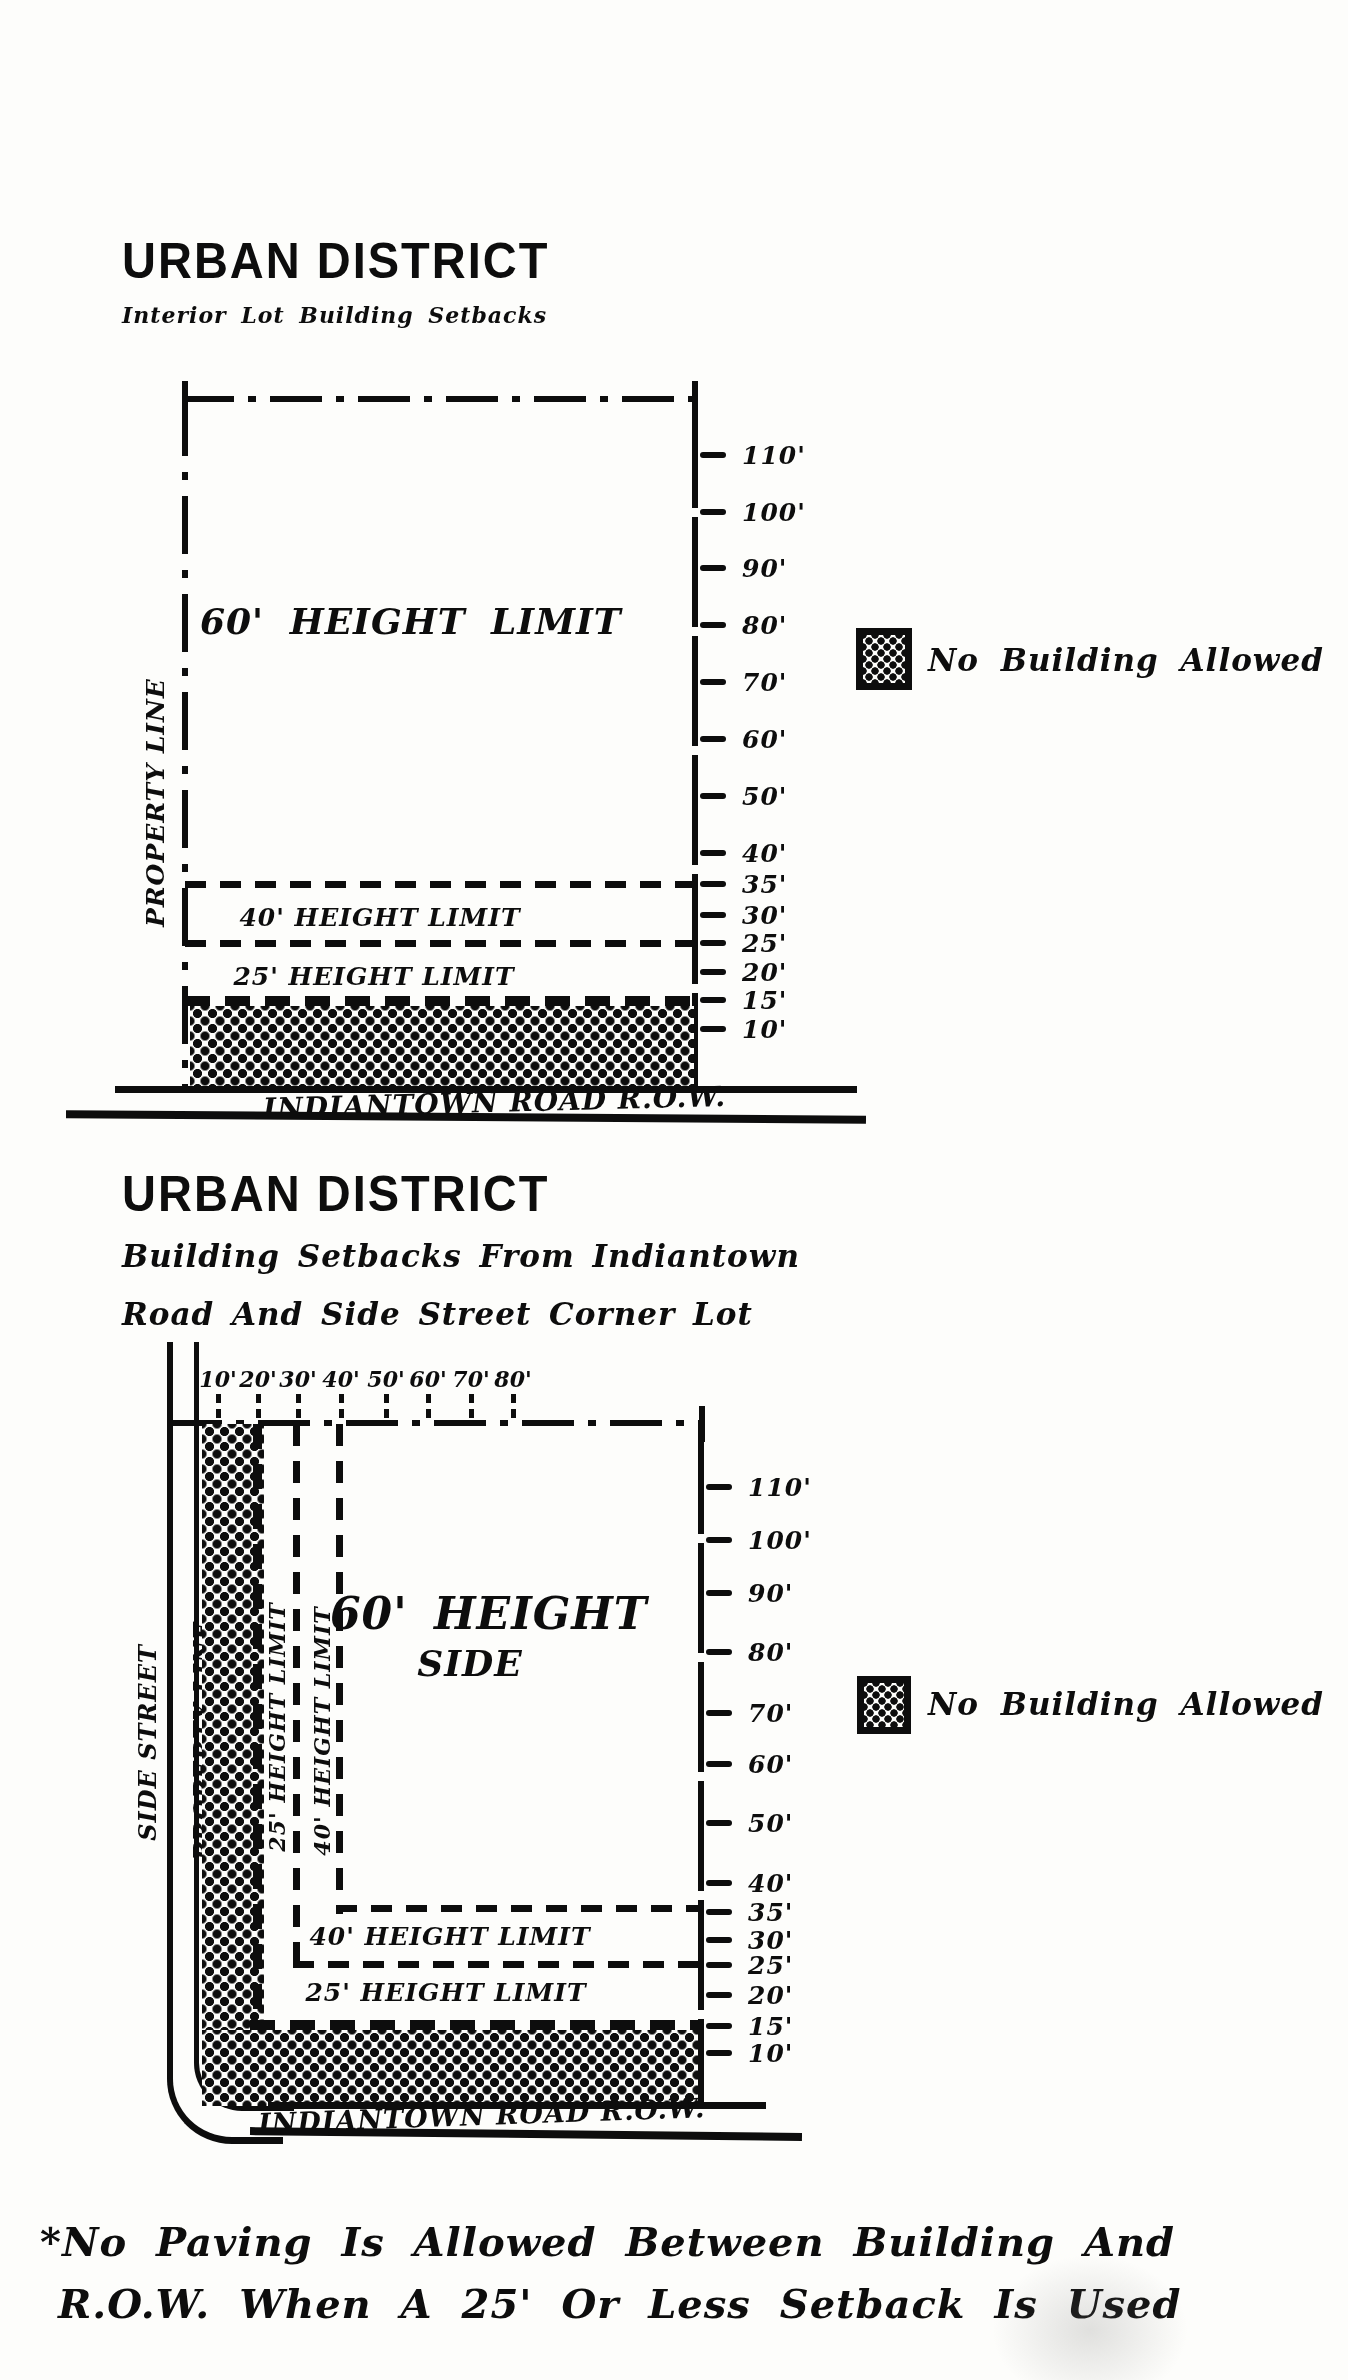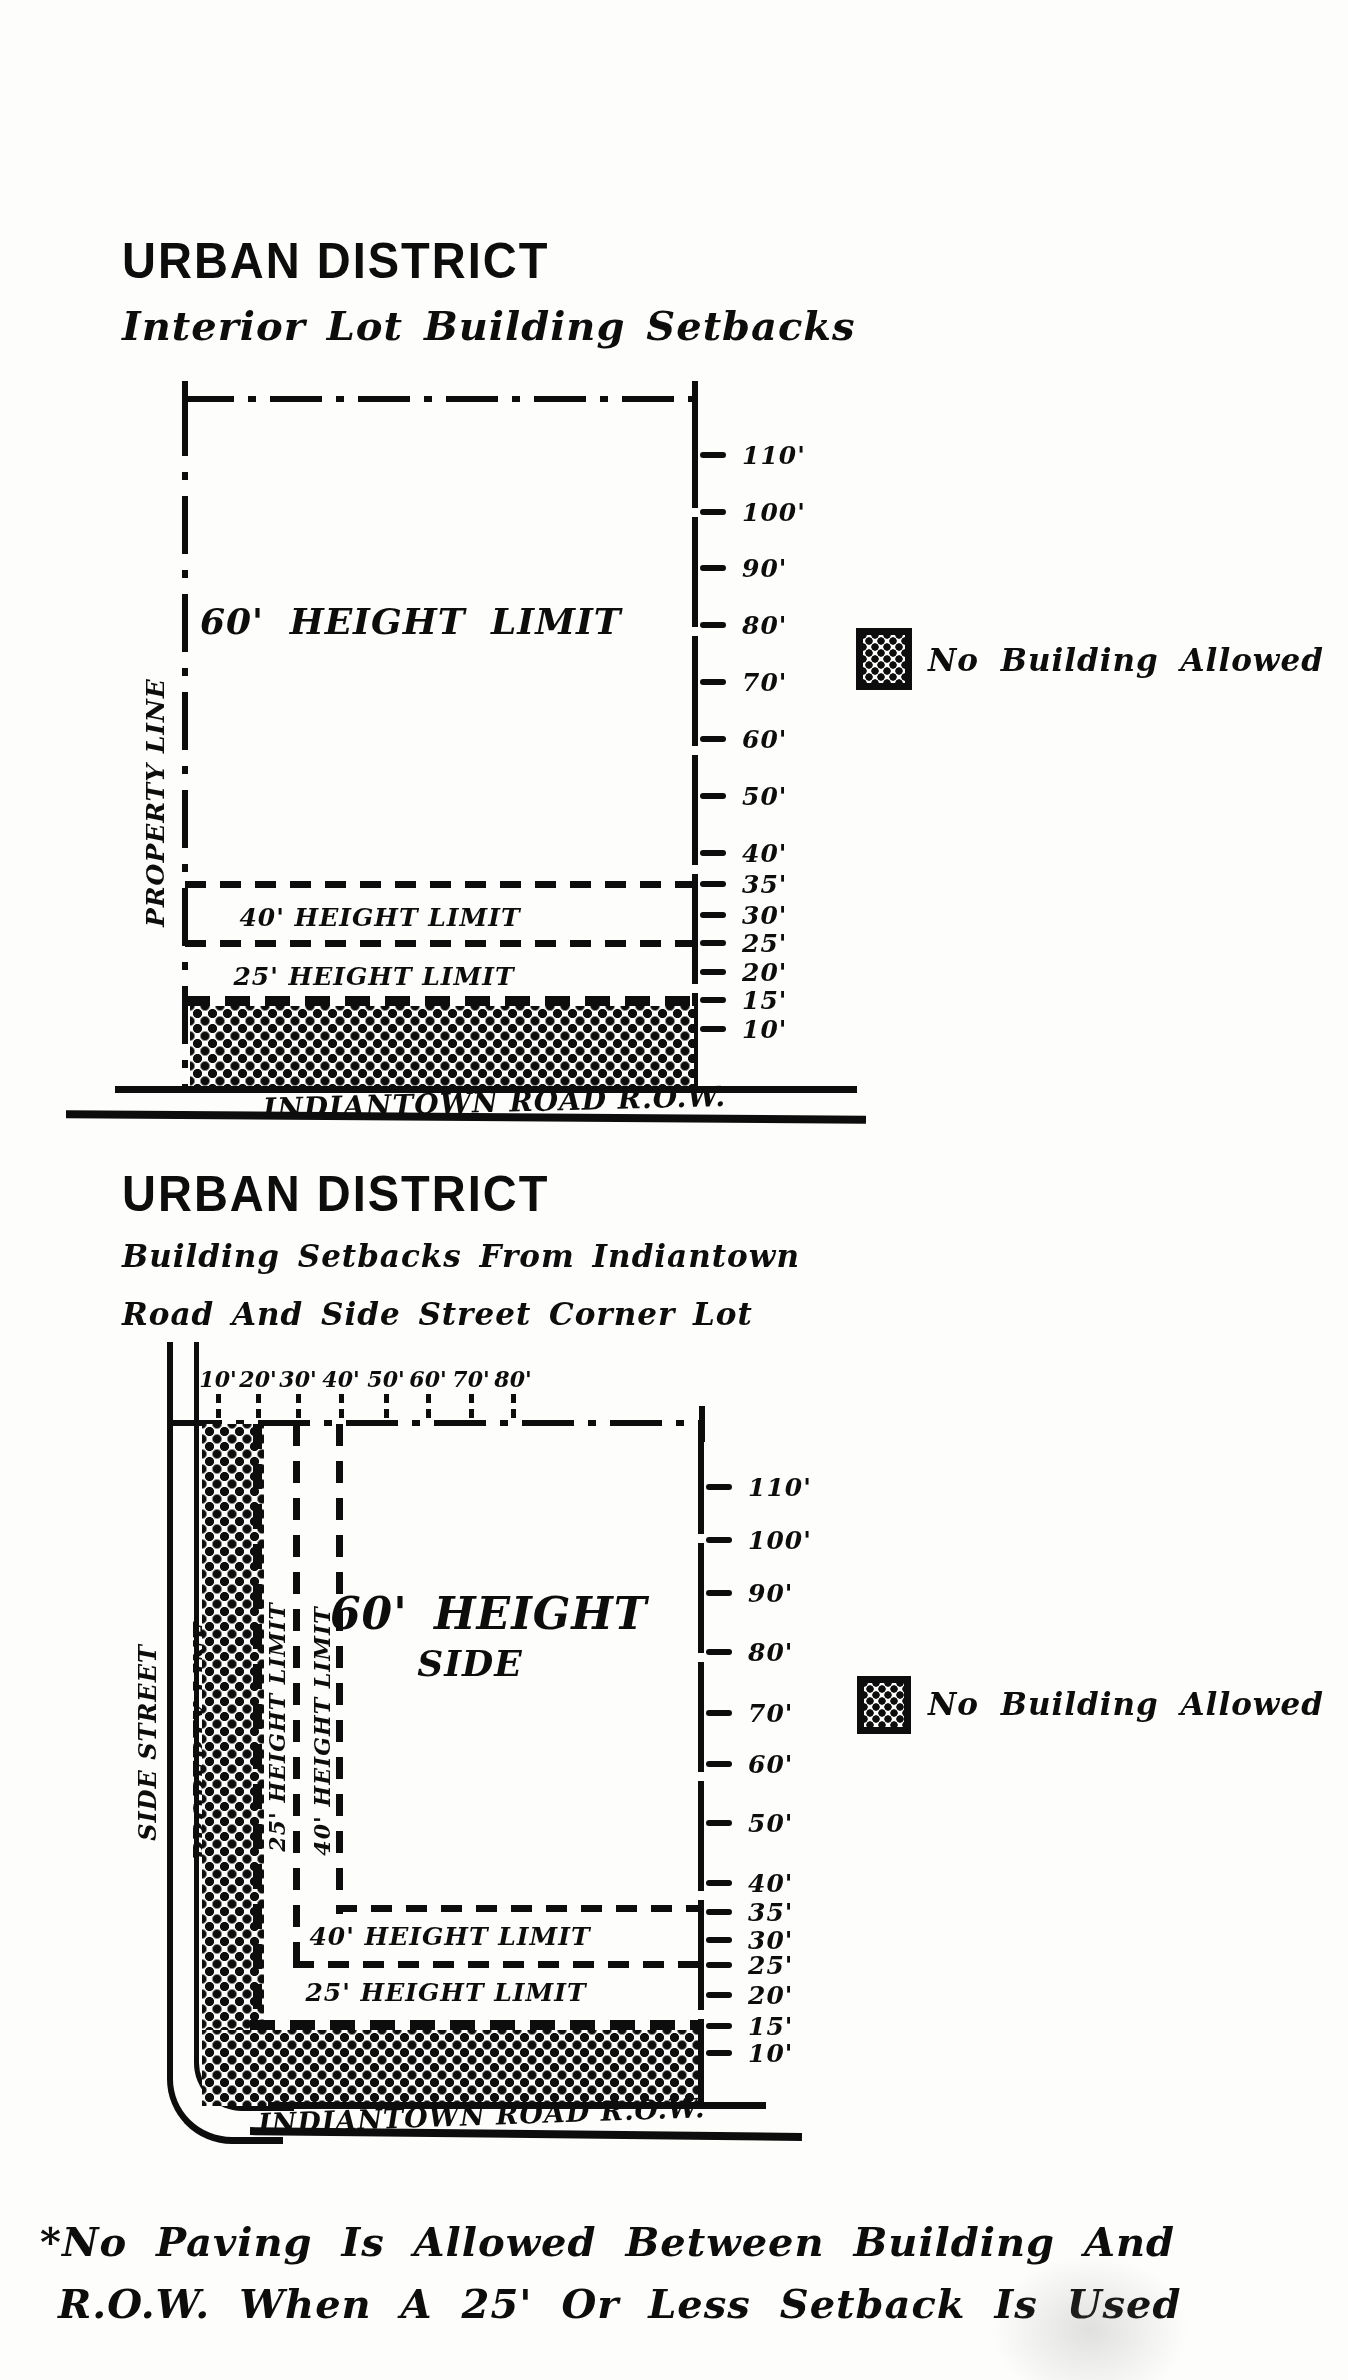--- a/index.html
+++ b/index.html
@@ -20,21 +20,21 @@
   .fig-title{
     font-family:"DejaVu Sans", sans-serif;
     font-weight:700;font-size:70px;letter-spacing:2px;
   }
   .heading{
     font-family:"Liberation Sans","DejaVu Sans",sans-serif;
     font-weight:700;font-size:47px;letter-spacing:2px;
     transform:scaleY(1.08);transform-origin:left top;
   }
   .subtitle{
-    font-style:italic;font-weight:700;font-size:40px;letter-spacing:1px;word-spacing:6px;
+    font-style:italic;font-weight:700;font-size:22px;letter-spacing:1px;word-spacing:6px;
   }
   .lbl{
     font-style:italic;font-weight:700;letter-spacing:1px;
     white-space:nowrap;
   }
   .center{text-align:center;}
   .rot{transform:rotate(-90deg);}
   
   .dashdot-h{height:6px;background:repeating-linear-gradient(90deg,var(--ink) 0 52px,transparent 52px 66px,var(--ink) 66px 74px,transparent 74px 88px);}
   .dashdot-v{width:6px;background:repeating-linear-gradient(180deg,var(--ink) 0 58px,transparent 58px 74px,var(--ink) 74px 82px,transparent 82px 98px);}

